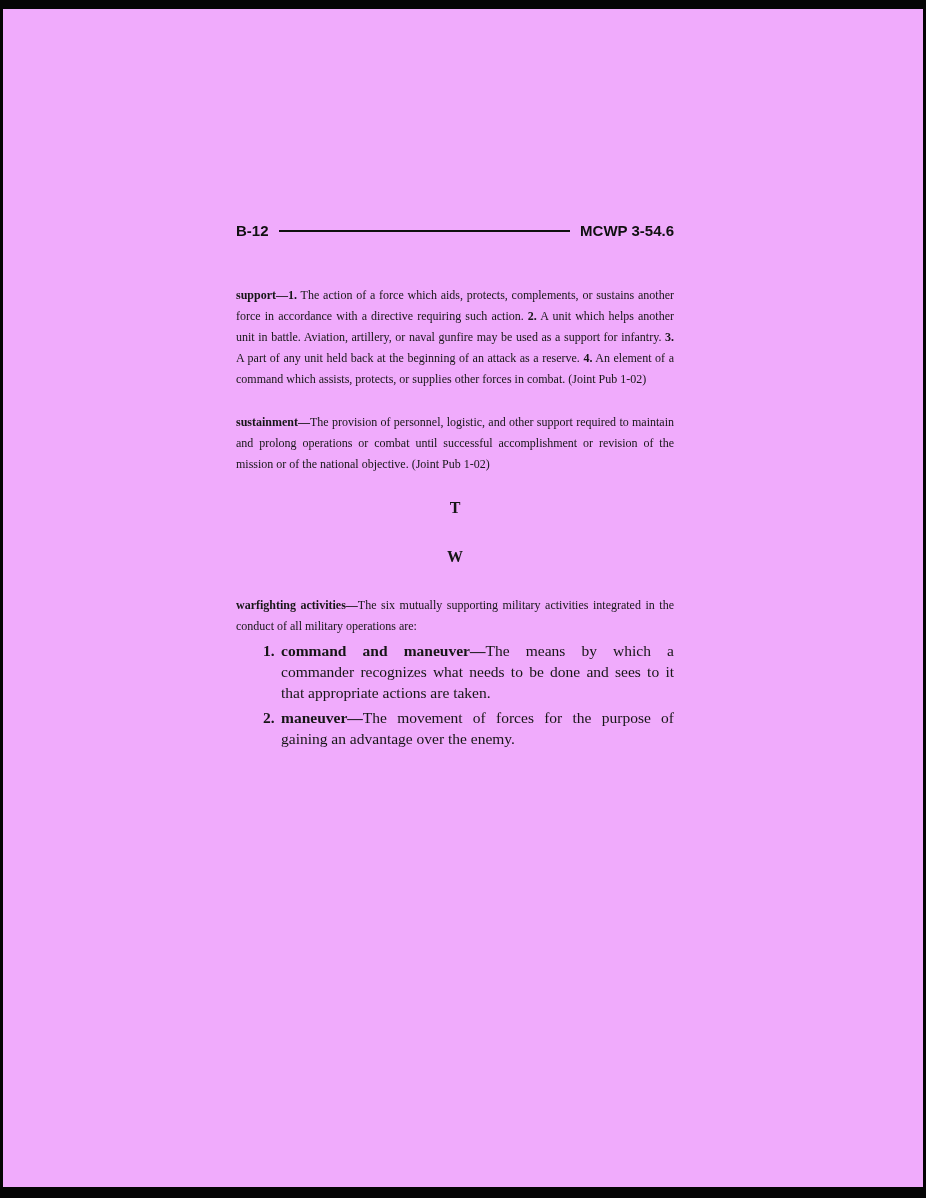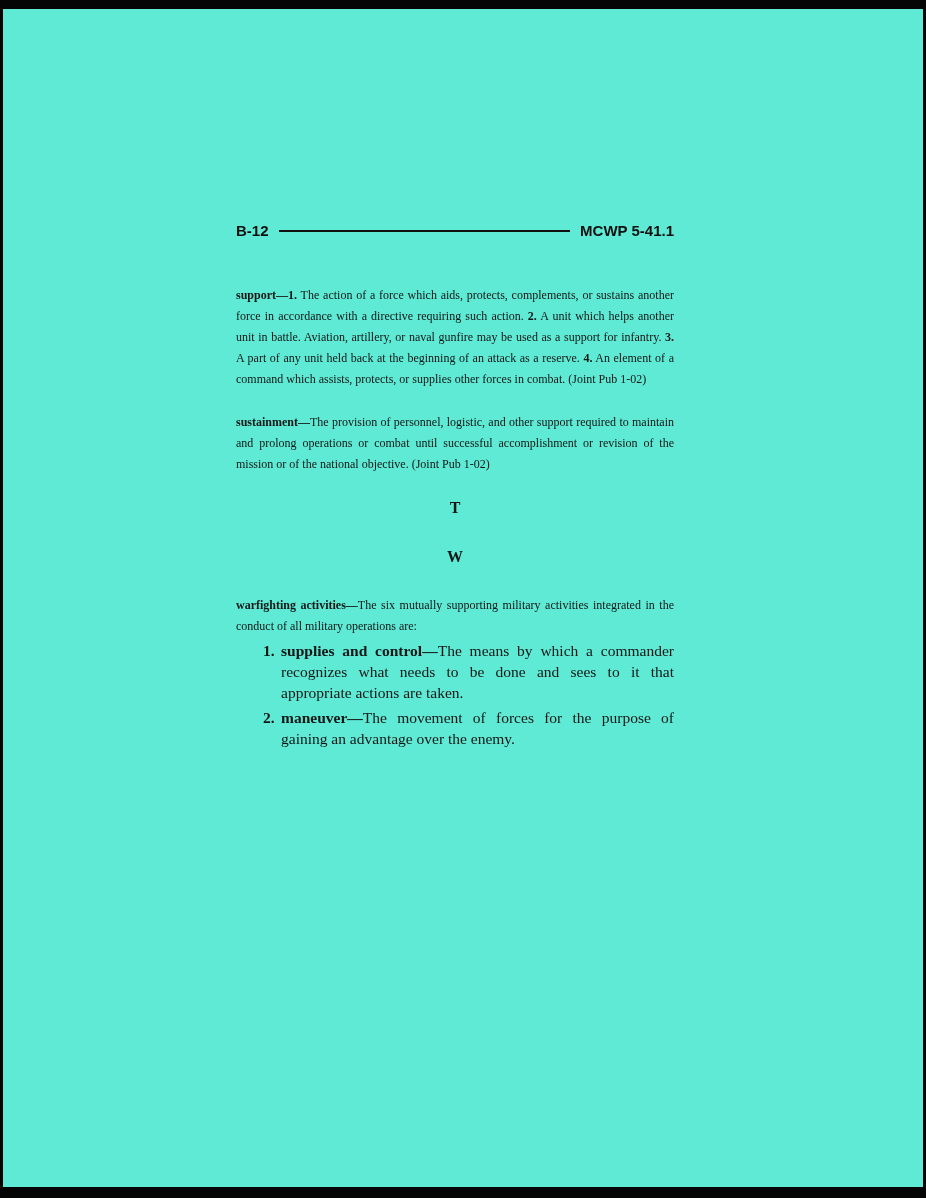--- a/index.html
+++ b/index.html
@@ -1,21 +1,21 @@
 <!DOCTYPE html>
 <html><head>
 <meta charset="utf-8">
 <style>
   * { margin: 0; padding: 0; box-sizing: border-box; }
   html, body { background: #ffffff; }
   .page {
     position: relative;
     width: 926px;
     height: 1198px;
-    background: #5eead4;
+    background: #f0abfc;
     font-family: "Liberation Serif", serif;
     color: #161616;
     overflow: hidden;
   }
   
   .scan-bar { position: absolute; background: #050505; }
   .scan-top    { top: 0; left: 0; right: 0; height: 9px; }
   .scan-bottom { bottom: 0; left: 0; right: 0; height: 11px; }
   .scan-left   { top: 0; bottom: 0; left: 0; width: 3px; }
   .scan-right  { top: 0; bottom: 0; right: 0; width: 3px; }
@@ -84,38 +84,38 @@
   <div class="scan-bar scan-top"></div>
   <div class="scan-bar scan-bottom"></div>
   <div class="scan-bar scan-left"></div>
   <div class="scan-bar scan-right"></div>
 
   <div class="content">
 
     <div class="header">
       <span class="page-num">B-12</span>
       <span class="rule"></span>
-      <span class="doc-num">MCWP 5-41.1</span>
+      <span class="doc-num">MCWP 3-54.6</span>
     </div>
 
     <p class="entry"><span class="bold-seg">support—1.</span><span> The action of a force which aids, protects, complements, or sustains another force in accordance with a directive requiring such action. </span><span class="bold-seg">2.</span><span> A unit which helps another unit in battle. Aviation, artillery, or naval gunfire may be used as a support for infantry. </span><span class="bold-seg">3.</span><span> A part of any unit held back at the beginning of an attack as a reserve. </span><span class="bold-seg">4.</span><span> An element of a command which assists, protects, or supplies other forces in combat. (Joint Pub 1-02)</span></p>
 
     <p class="entry"><span class="bold-seg">sustainment—</span><span>The provision of personnel, logistic, and other support required to maintain and prolong operations or combat until successful accomplishment or revision of the mission or of the national objective. (Joint Pub 1-02)</span></p>
 
     <h2 class="section-heading">T</h2>
 
 
     <h2 class="section-heading">W</h2>
 
     <p class="entry warfighting"><span class="bold-seg">warfighting activities—</span><span>The six mutually supporting military activities integrated in the conduct of all military operations are:</span></p>
 
     <ol class="glossary-list">
       <li>
         <span class="item-number">1.</span>
-        <span class="item-body"><span class="bold-seg">supplies and control—</span><span>The means by which a commander recognizes what needs to be done and sees to it that appropriate actions are taken.</span></span>
+        <span class="item-body"><span class="bold-seg">command and maneuver—</span><span>The means by which a commander recognizes what needs to be done and sees to it that appropriate actions are taken.</span></span>
       </li>
       <li>
         <span class="item-number">2.</span>
         <span class="item-body"><span class="bold-seg">maneuver—</span><span>The movement of forces for the purpose of gaining an advantage over the enemy.</span></span>
       </li>
     </ol>
 
   </div>
 </div>
 

